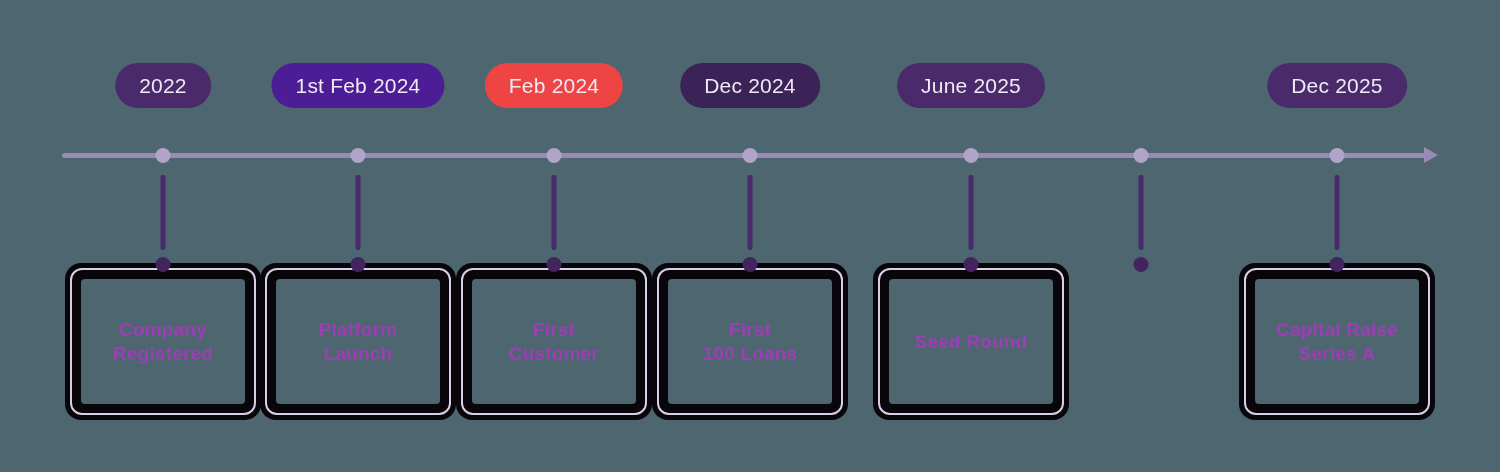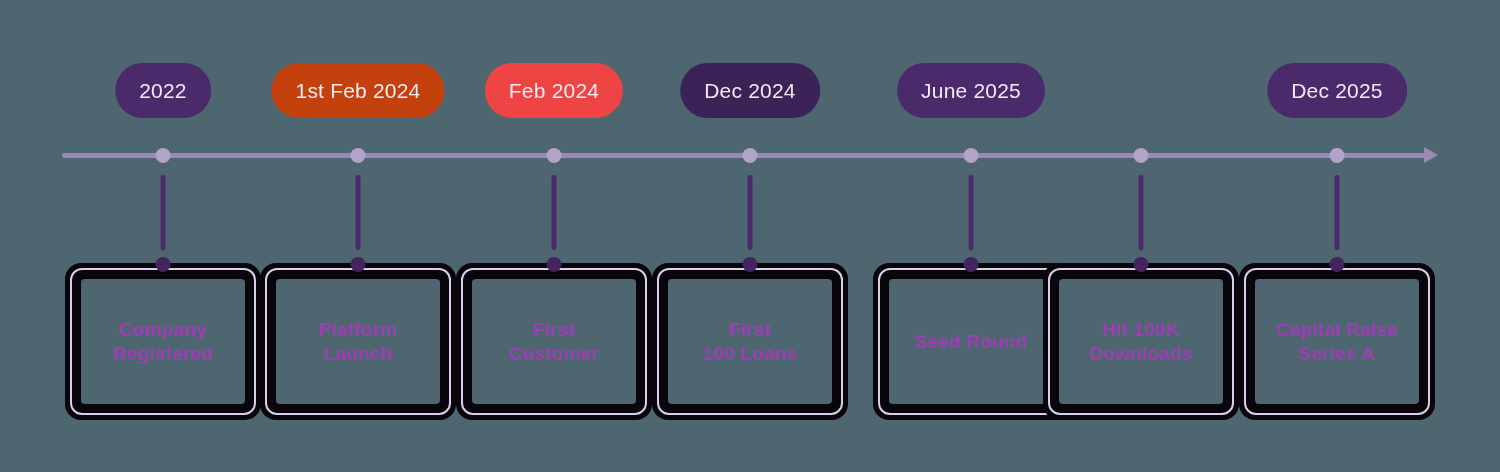--- a/index.html
+++ b/index.html
@@ -47,21 +47,21 @@
     top: 0;
     height: 472px;
   }
 
   
   .date-pill {
     position: absolute;
     top: 63px;
     left: 50%;
     transform: translateX(-50%);
-    height: 55px;
+    height: 45px;
     border-radius: 28px;
     display: flex;
     align-items: center;
     justify-content: center;
     padding: 0 24px;
     white-space: nowrap;
     box-sizing: border-box;
   }
   .date-pill-label {
     color: #efeaf5;
@@ -167,21 +167,21 @@
         <div class="card-dot"></div>
         <div class="card-outer">
           <div class="card-ring">
             <div class="card-inner">
               <div class="card-label"><span>Company</span><br><span>Registered</span></div>
             </div>
           </div>
         </div>
       </div>
       <div class="milestone" style="left: 258px; width: 200px;">
-        <div class="date-pill" style="background: #c2410c; justify-content: flex-end;">
+        <div class="date-pill" style="background: #4c1d95; justify-content: flex-end;">
           <span class="date-pill-label">1st Feb 2024</span>
         </div>
         <div class="axis-dot"></div>
         <div class="connector-stem"></div>
         <div class="card-dot"></div>
         <div class="card-outer">
           <div class="card-ring">
             <div class="card-inner">
               <div class="card-label"><span>Platform</span><br><span>Launch</span></div>
             </div>
@@ -230,27 +230,20 @@
             <div class="card-inner">
               <div class="card-label"><span>Seed Round</span></div>
             </div>
           </div>
         </div>
       </div>
       <div class="milestone" style="left: 1041px; width: 200px;">
         <div class="axis-dot"></div>
         <div class="connector-stem"></div>
         <div class="card-dot"></div>
-        <div class="card-outer">
-          <div class="card-ring">
-            <div class="card-inner">
-              <div class="card-label"><span>Hit 100K</span><br><span>Downloads</span></div>
-            </div>
-          </div>
-        </div>
       </div>
       <div class="milestone" style="left: 1237px; width: 200px;">
         <div class="date-pill" style="background: rgb(75, 42, 107); align-items: center;">
           <span class="date-pill-label">Dec 2025</span>
         </div>
         <div class="axis-dot"></div>
         <div class="connector-stem"></div>
         <div class="card-dot"></div>
         <div class="card-outer">
           <div class="card-ring">

